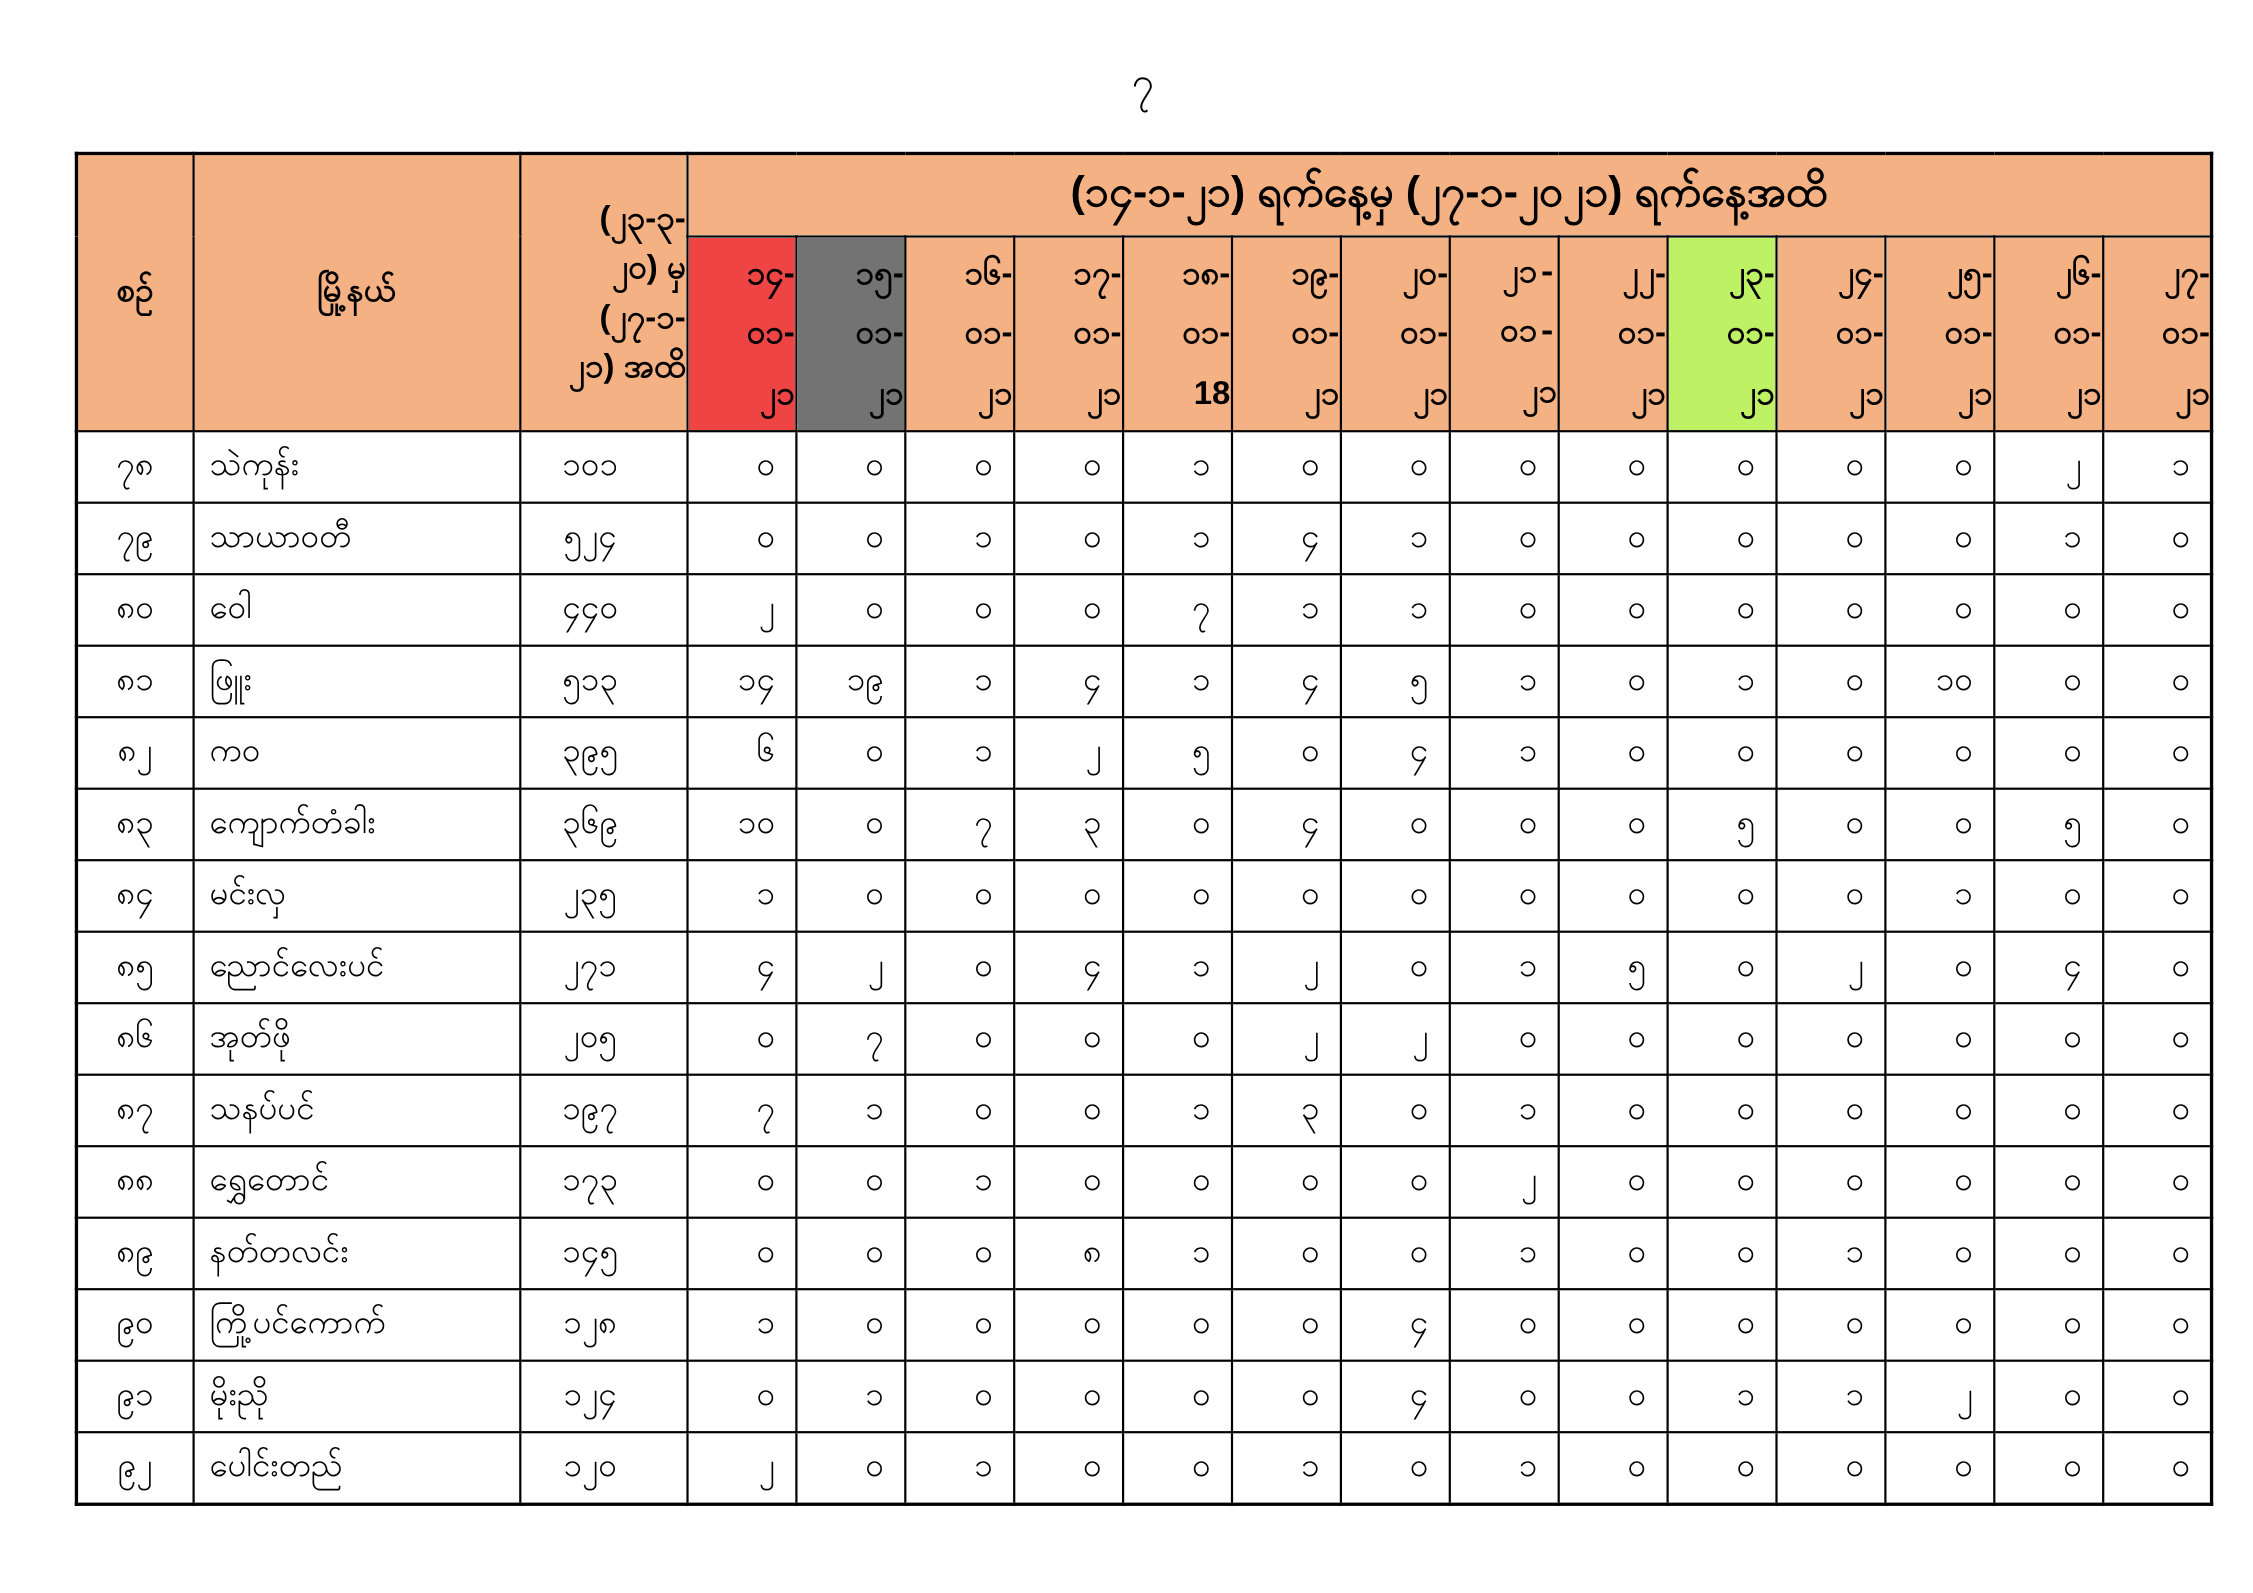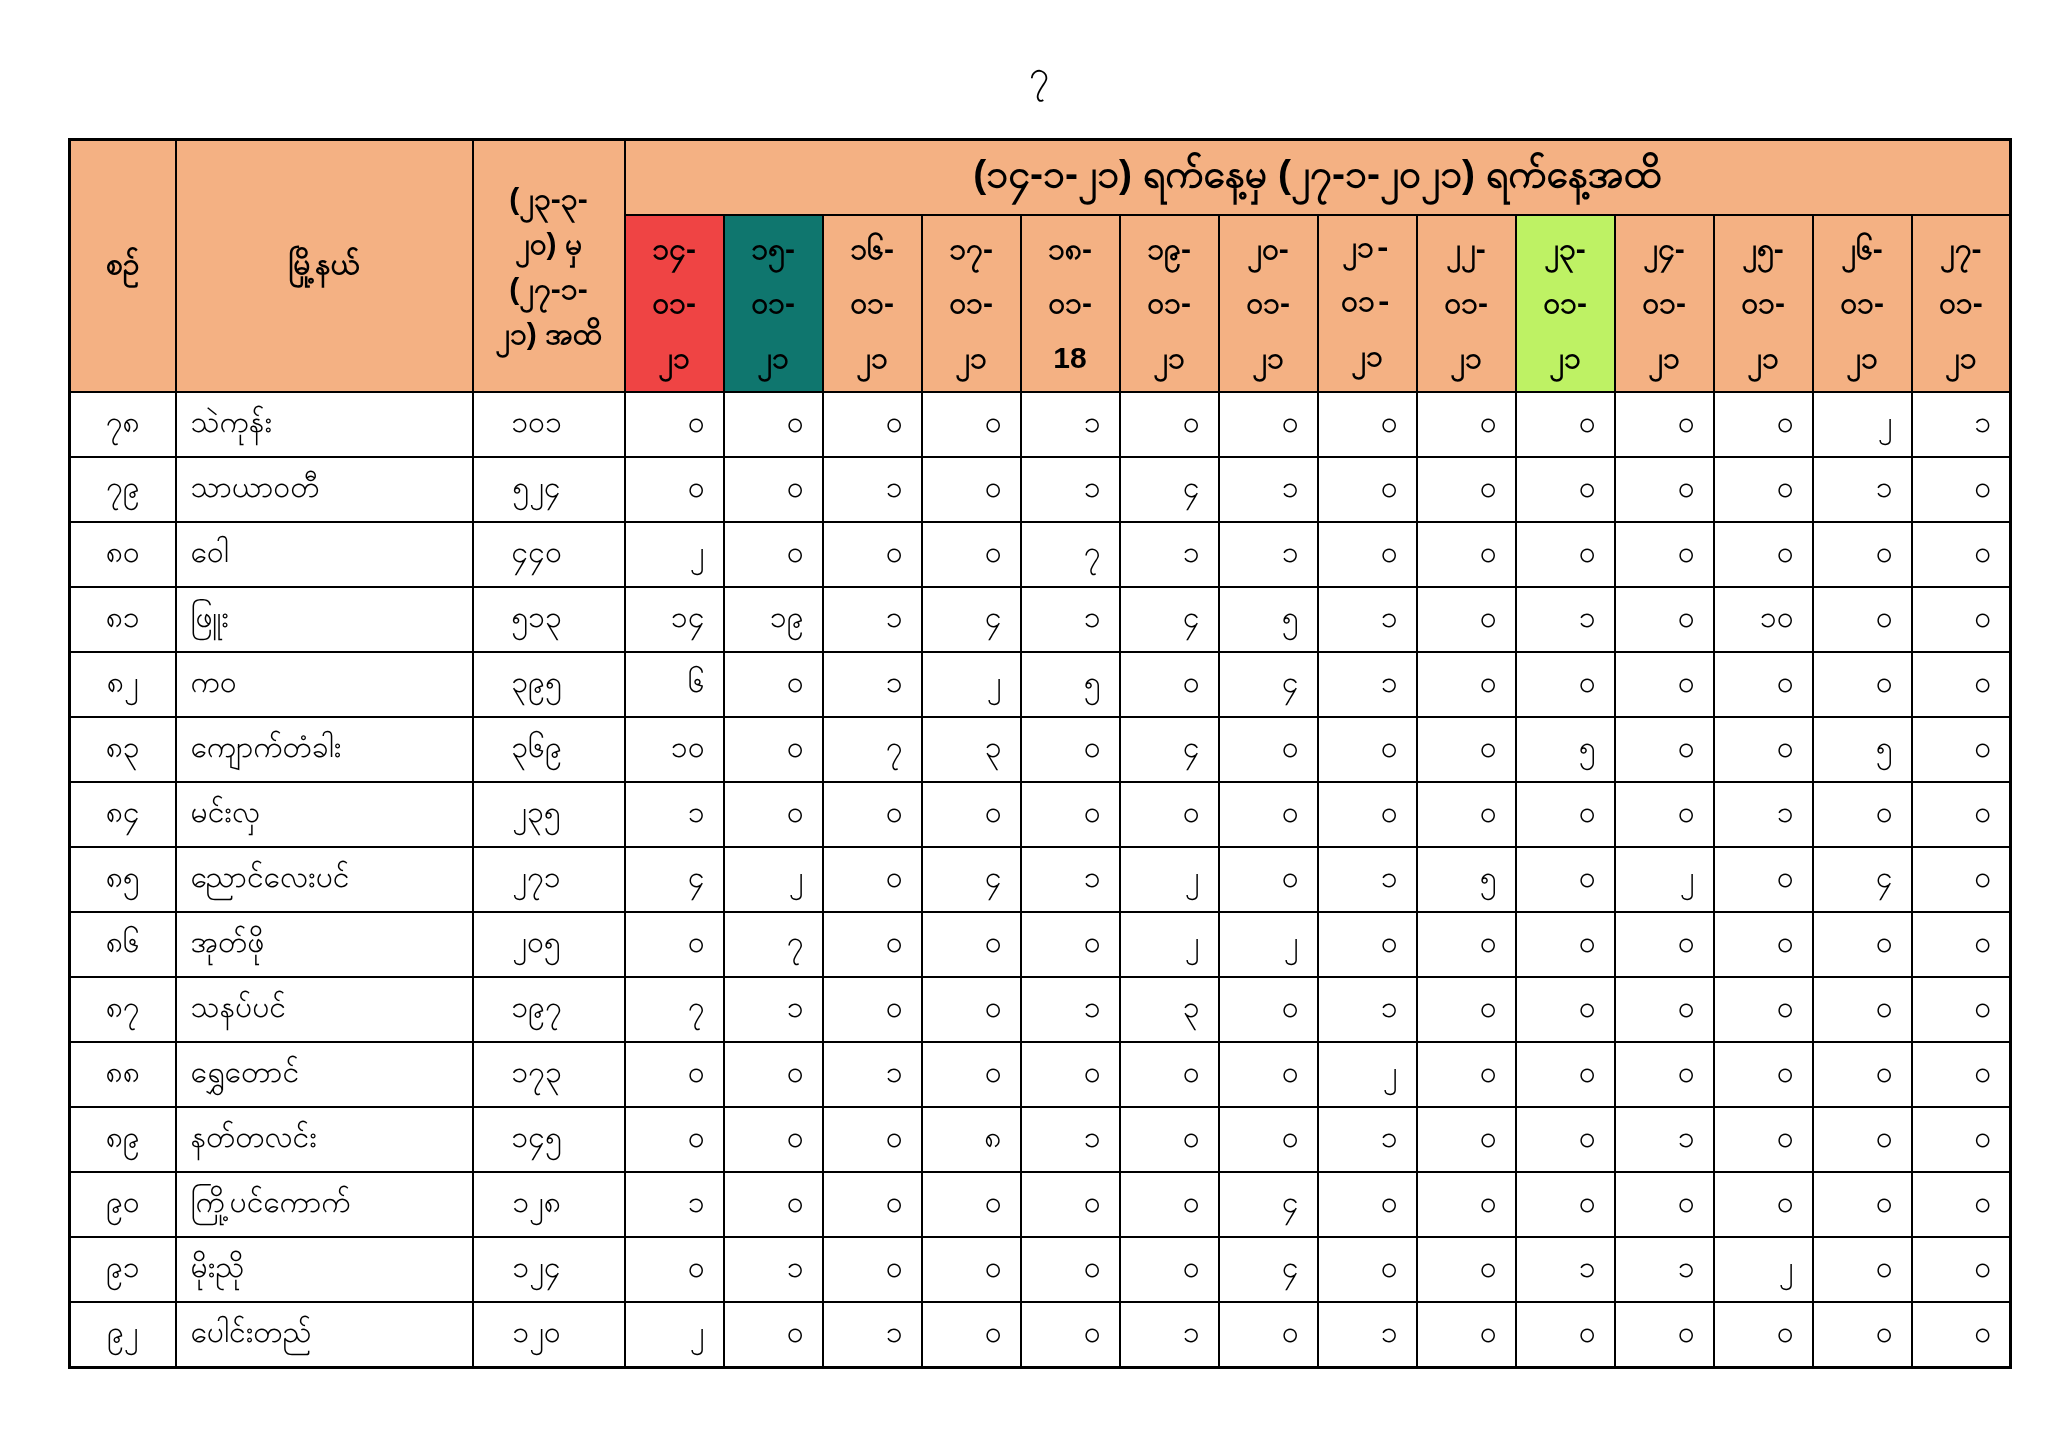--- a/index.html
+++ b/index.html
@@ -7,21 +7,21 @@
   .page{position:relative;width:2048px;height:1448px;background:#fff;overflow:hidden;}
   .page-number{position:absolute;top:52px;left:68px;width:1942px;text-align:center;
     font-size:36px;line-height:1.2;}
   table.report{position:absolute;left:68px;top:138px;width:1942px;border-collapse:collapse;
     table-layout:fixed;border:3px solid #000;}
   th,td{border:2px solid #000;overflow:hidden;padding:0;}
   thead th{font-weight:bold;font-size:30px;text-align:center;vertical-align:middle;}
   th.period-cell{height:73px;font-size:39px;}
   th.date-cell{height:175px;line-height:1.82;}
   th.cumulative-cell{line-height:1.5;}
-  .pre{white-space:pre-line;}
+  .pre{white-space:pre-line;text-align:right;}
   tbody td{height:63px;font-size:30px;background:#ffffff;vertical-align:middle;}
   td.serial{text-align:center;}
   td.township{text-align:left;padding-left:14px;}
   td.total{text-align:center;padding-right:24px;margin-left:28px;}
   td.val{text-align:right;padding-right:18px;}
   col.c-serial{width:106px;}
   col.c-township{width:297px;}
   col.c-total{width:152px;}
   col.c-date{width:99px;}
 </style>
@@ -58,21 +58,21 @@
         <th rowspan="2" class="pre cumulative-cell" style="background: rgb(244, 177, 131);">(၂၃-၃-
 ၂၀) မှ
 (၂၇-၁-
 ၂၁) အထိ</th>
         <th colspan="14" class="period-cell" style="background: rgb(244, 177, 131);">(၁၄-၁-၂၁) ရက်နေ့မှ (၂၇-၁-၂၀၂၁) ရက်နေ့အထိ</th>
       </tr>
       <tr id="date-header-row">
           <th class="pre date-cell" style="background: #ef4444;">၁၄-
 ၀၁-
 ၂၁</th>
-          <th class="pre date-cell" style="background: #0f766e;">၁၅-
+          <th class="pre date-cell" style="background: #737373;">၁၅-
 ၀၁-
 ၂၁</th>
           <th class="pre date-cell" style="background: rgb(244, 177, 131);">၁၆-
 ၀၁-
 ၂၁</th>
           <th class="pre date-cell" style="background: rgb(244, 177, 131);">၁၇-
 ၀၁-
 ၂၁</th>
           <th class="pre date-cell" style="background: rgb(244, 177, 131);">၁၈-
 ၀၁-

